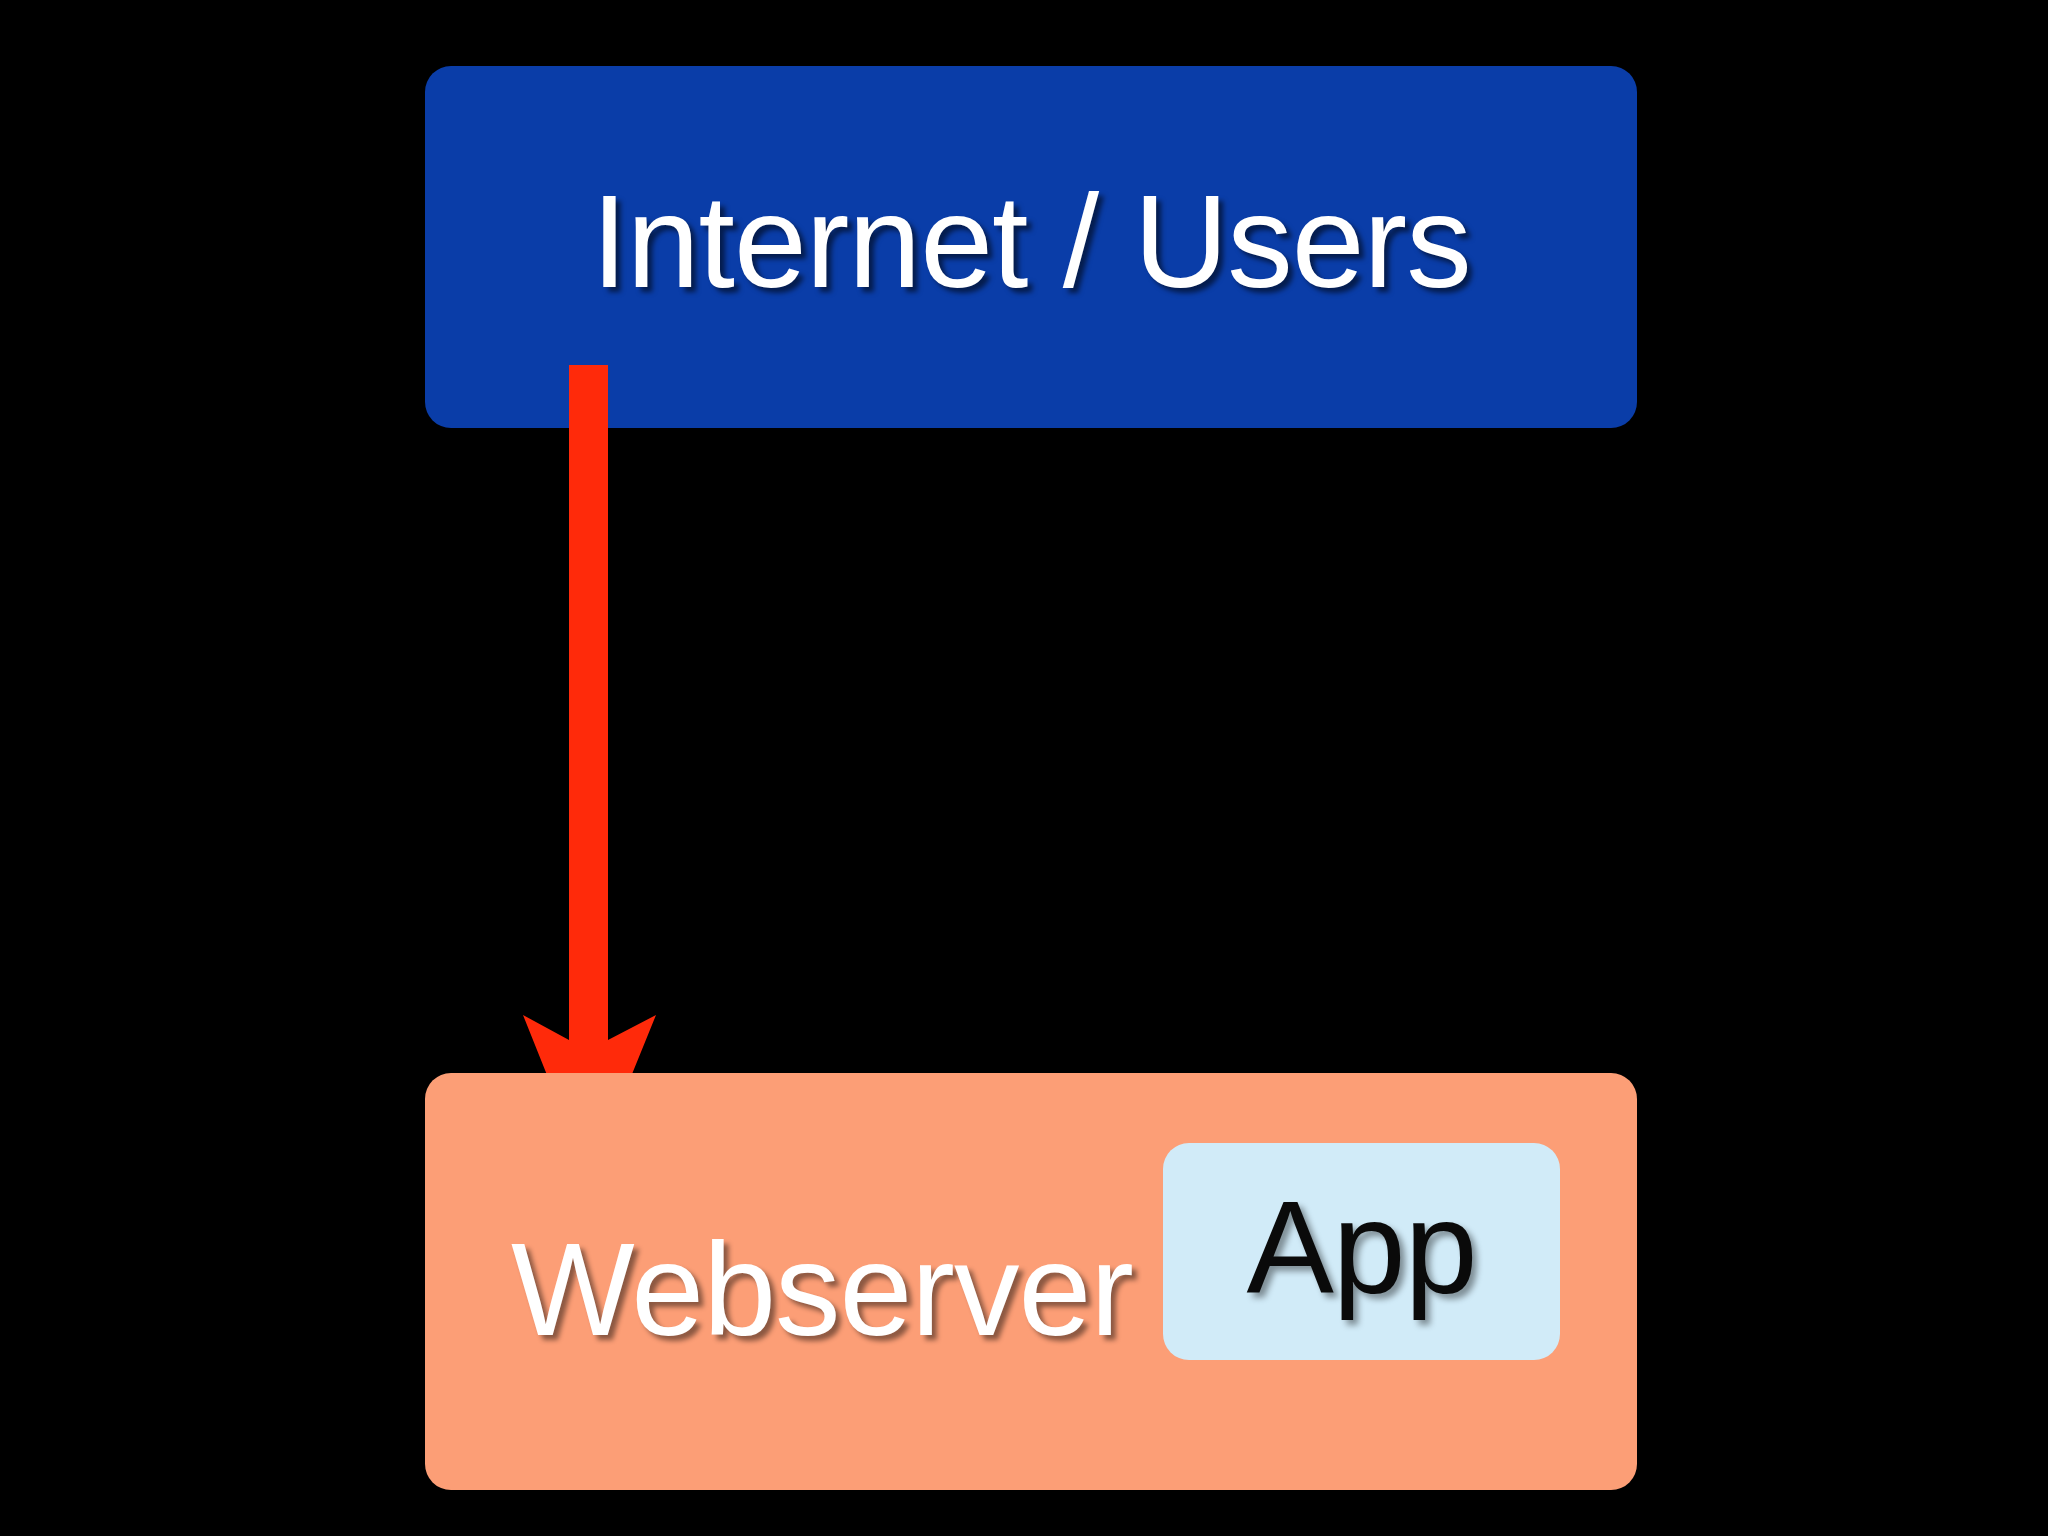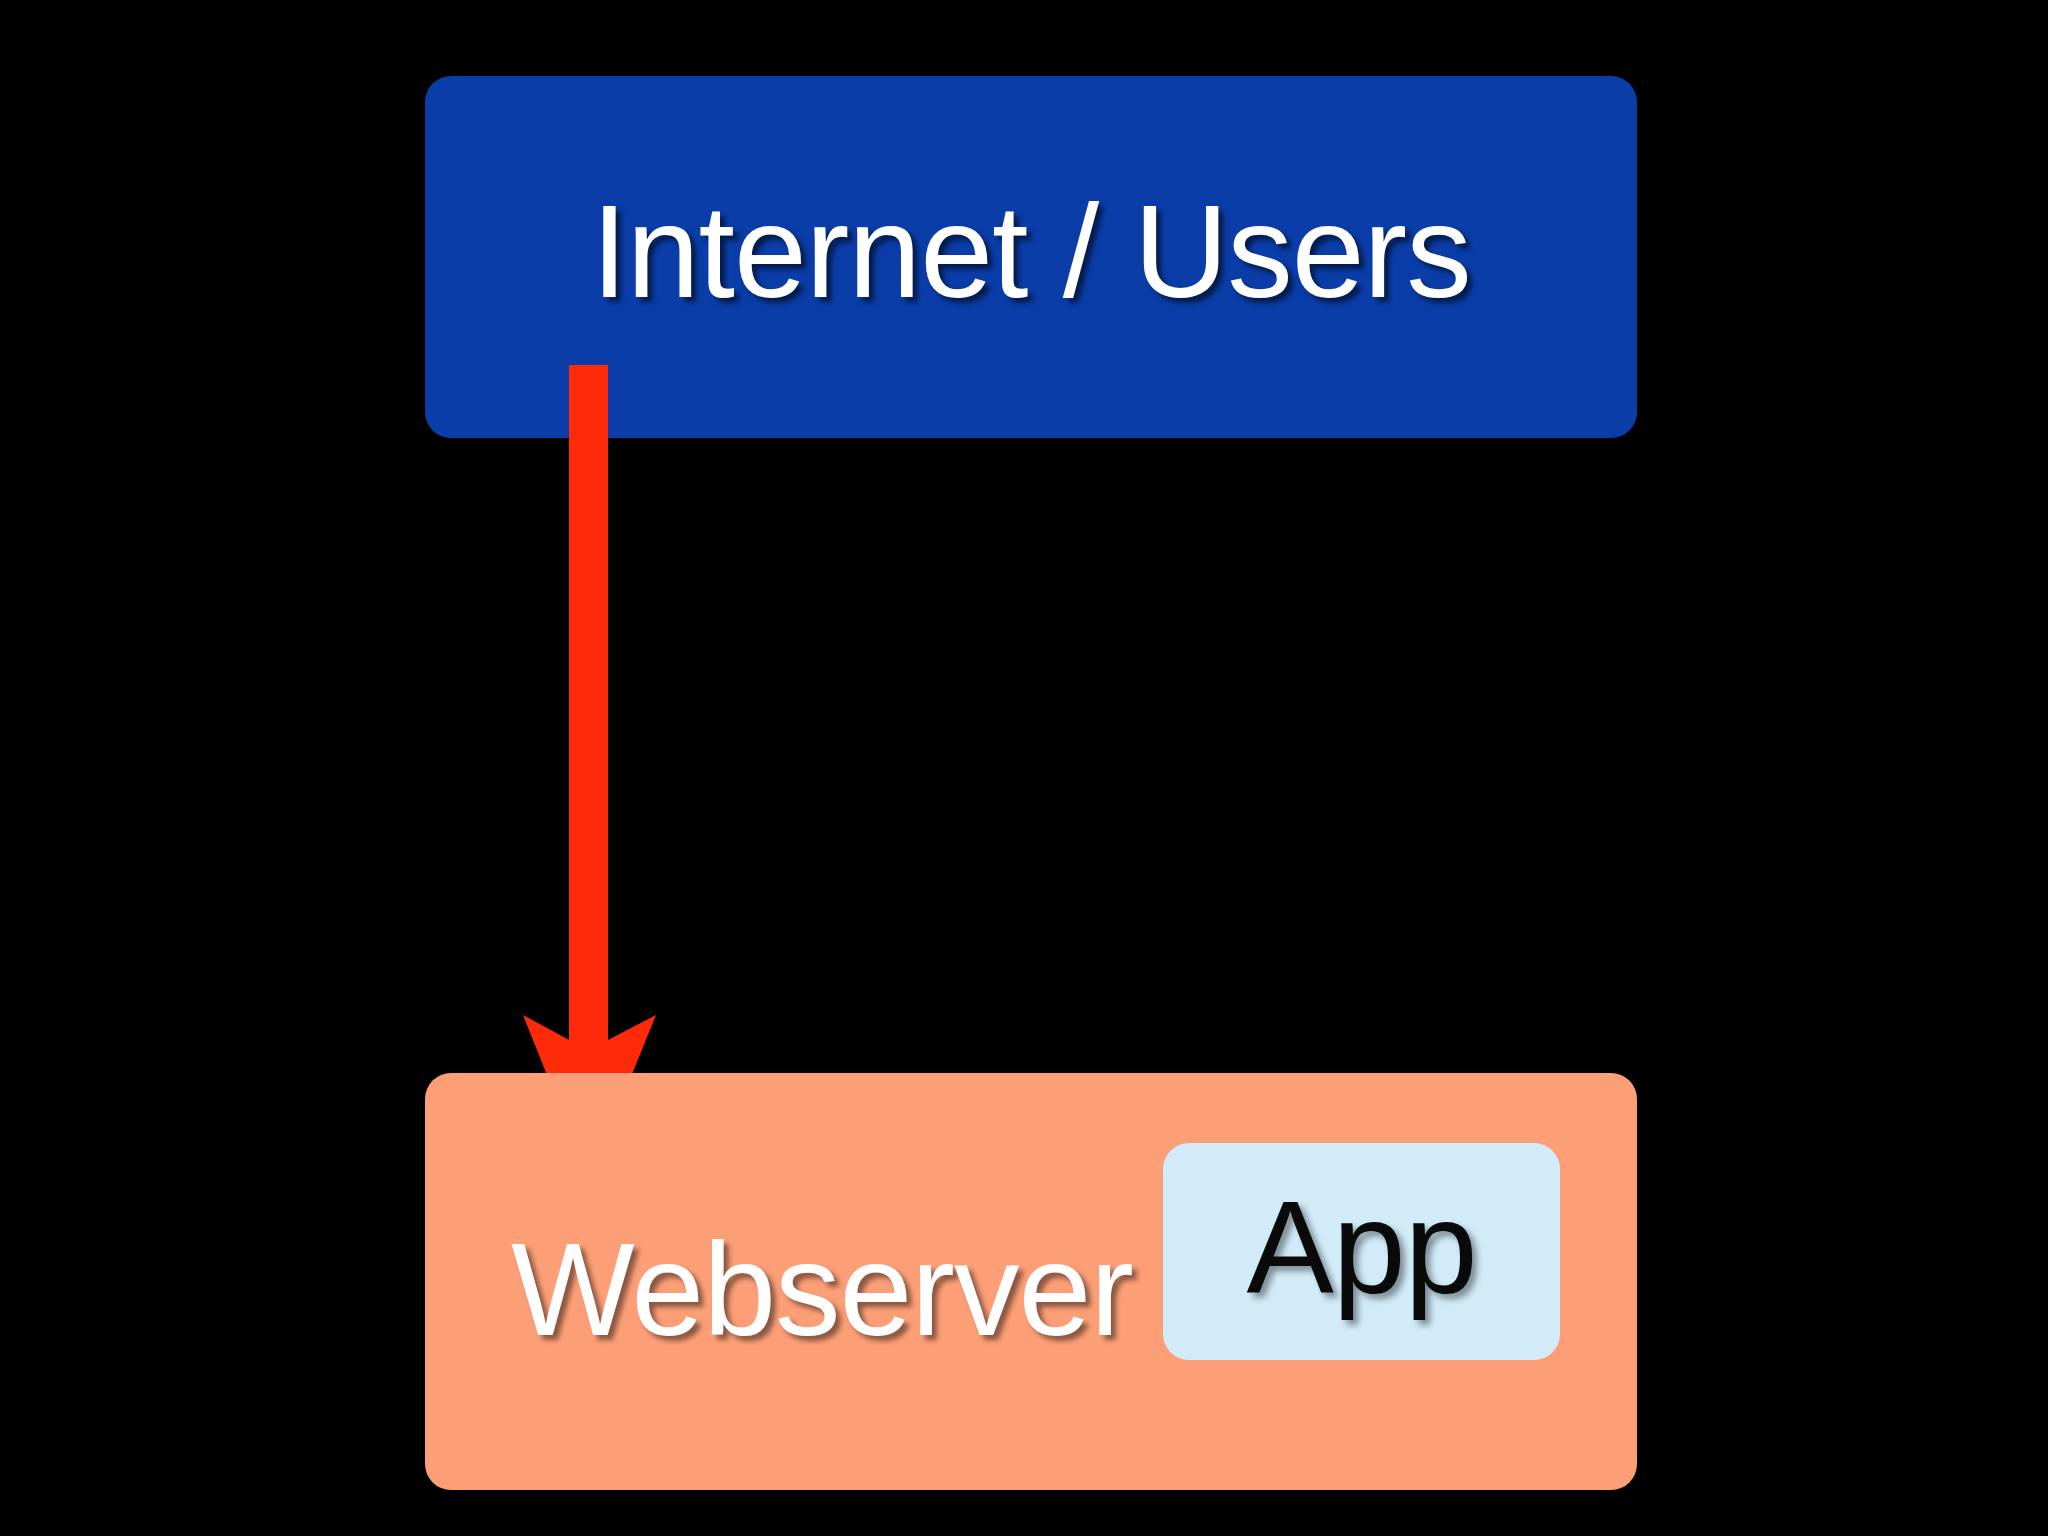--- a/index.html
+++ b/index.html
@@ -27,21 +27,21 @@
     position: absolute;
     box-sizing: border-box;
     display: flex;
     align-items: center;
     border-radius: 26px;
   }
 
   
   #node-internet-users {
     left: 425px;
-    top: 76px;
+    top: 66px;
     width: 1212px;
     height: 362px;
     background: #0a3da8;
     justify-content: center;
   }
   #node-internet-users .node-label {
     color: #ffffff;
     font-size: 131px;
     line-height: 1;
     letter-spacing: -1px;

